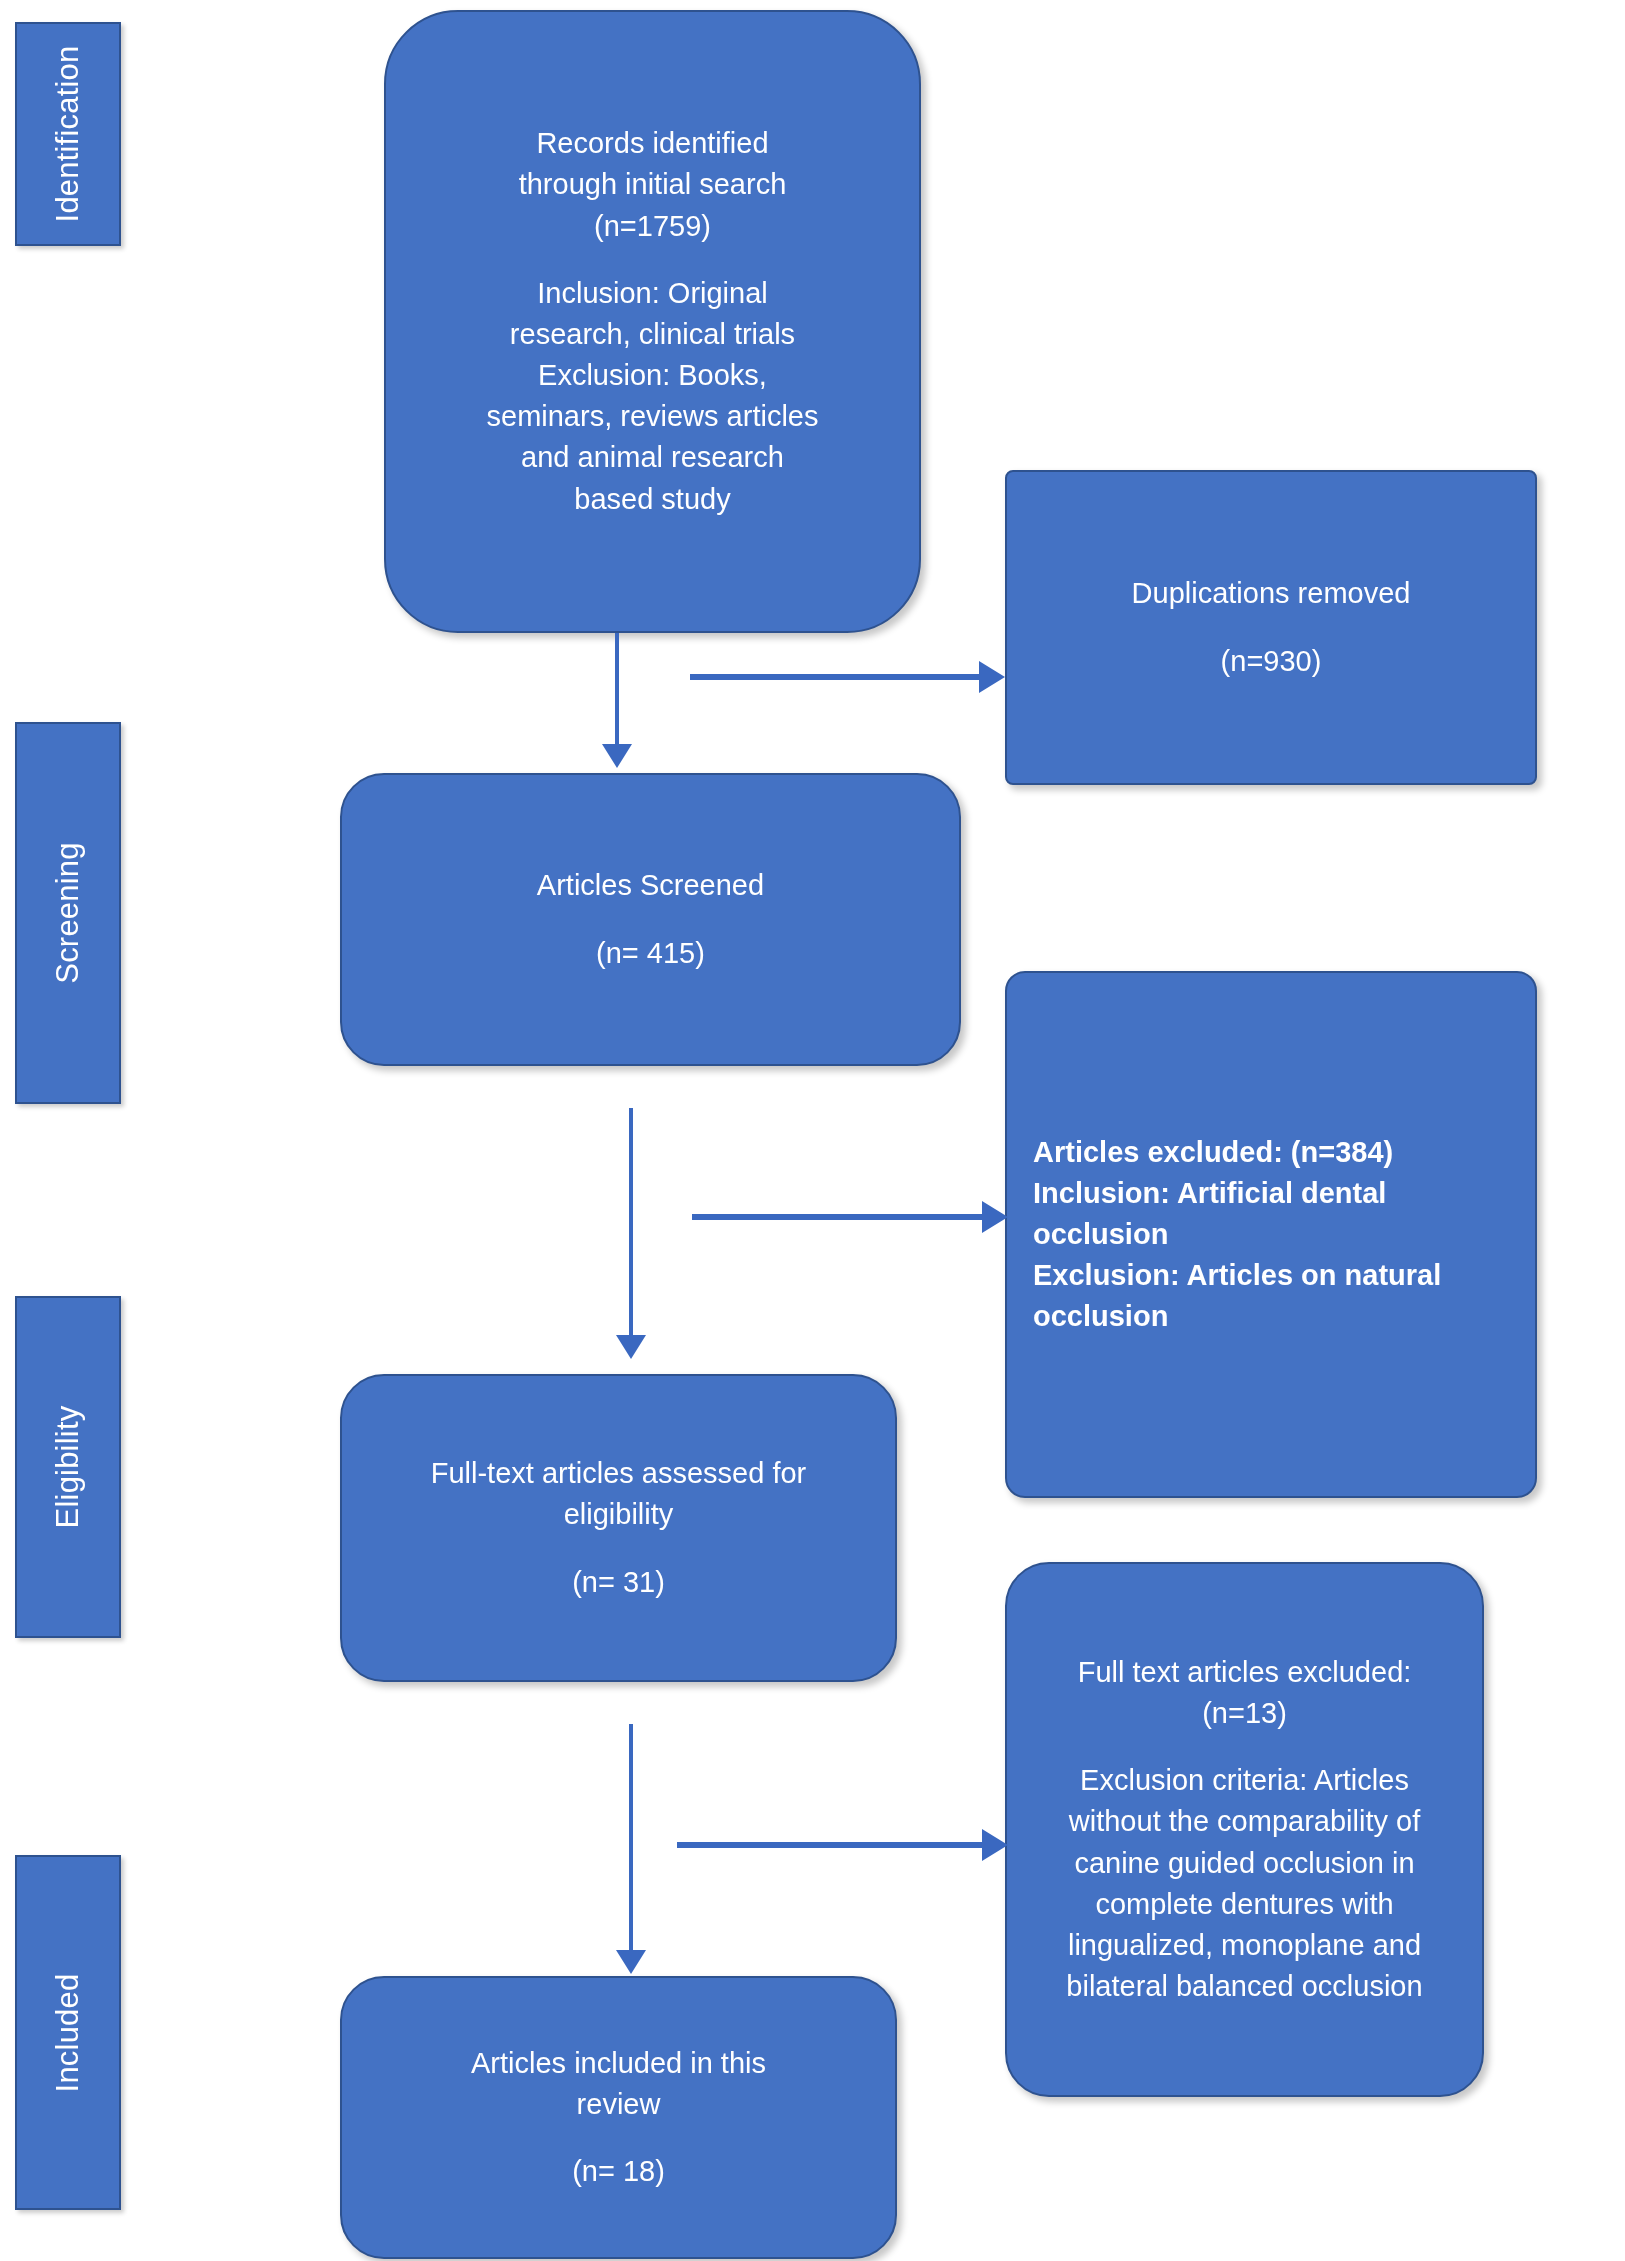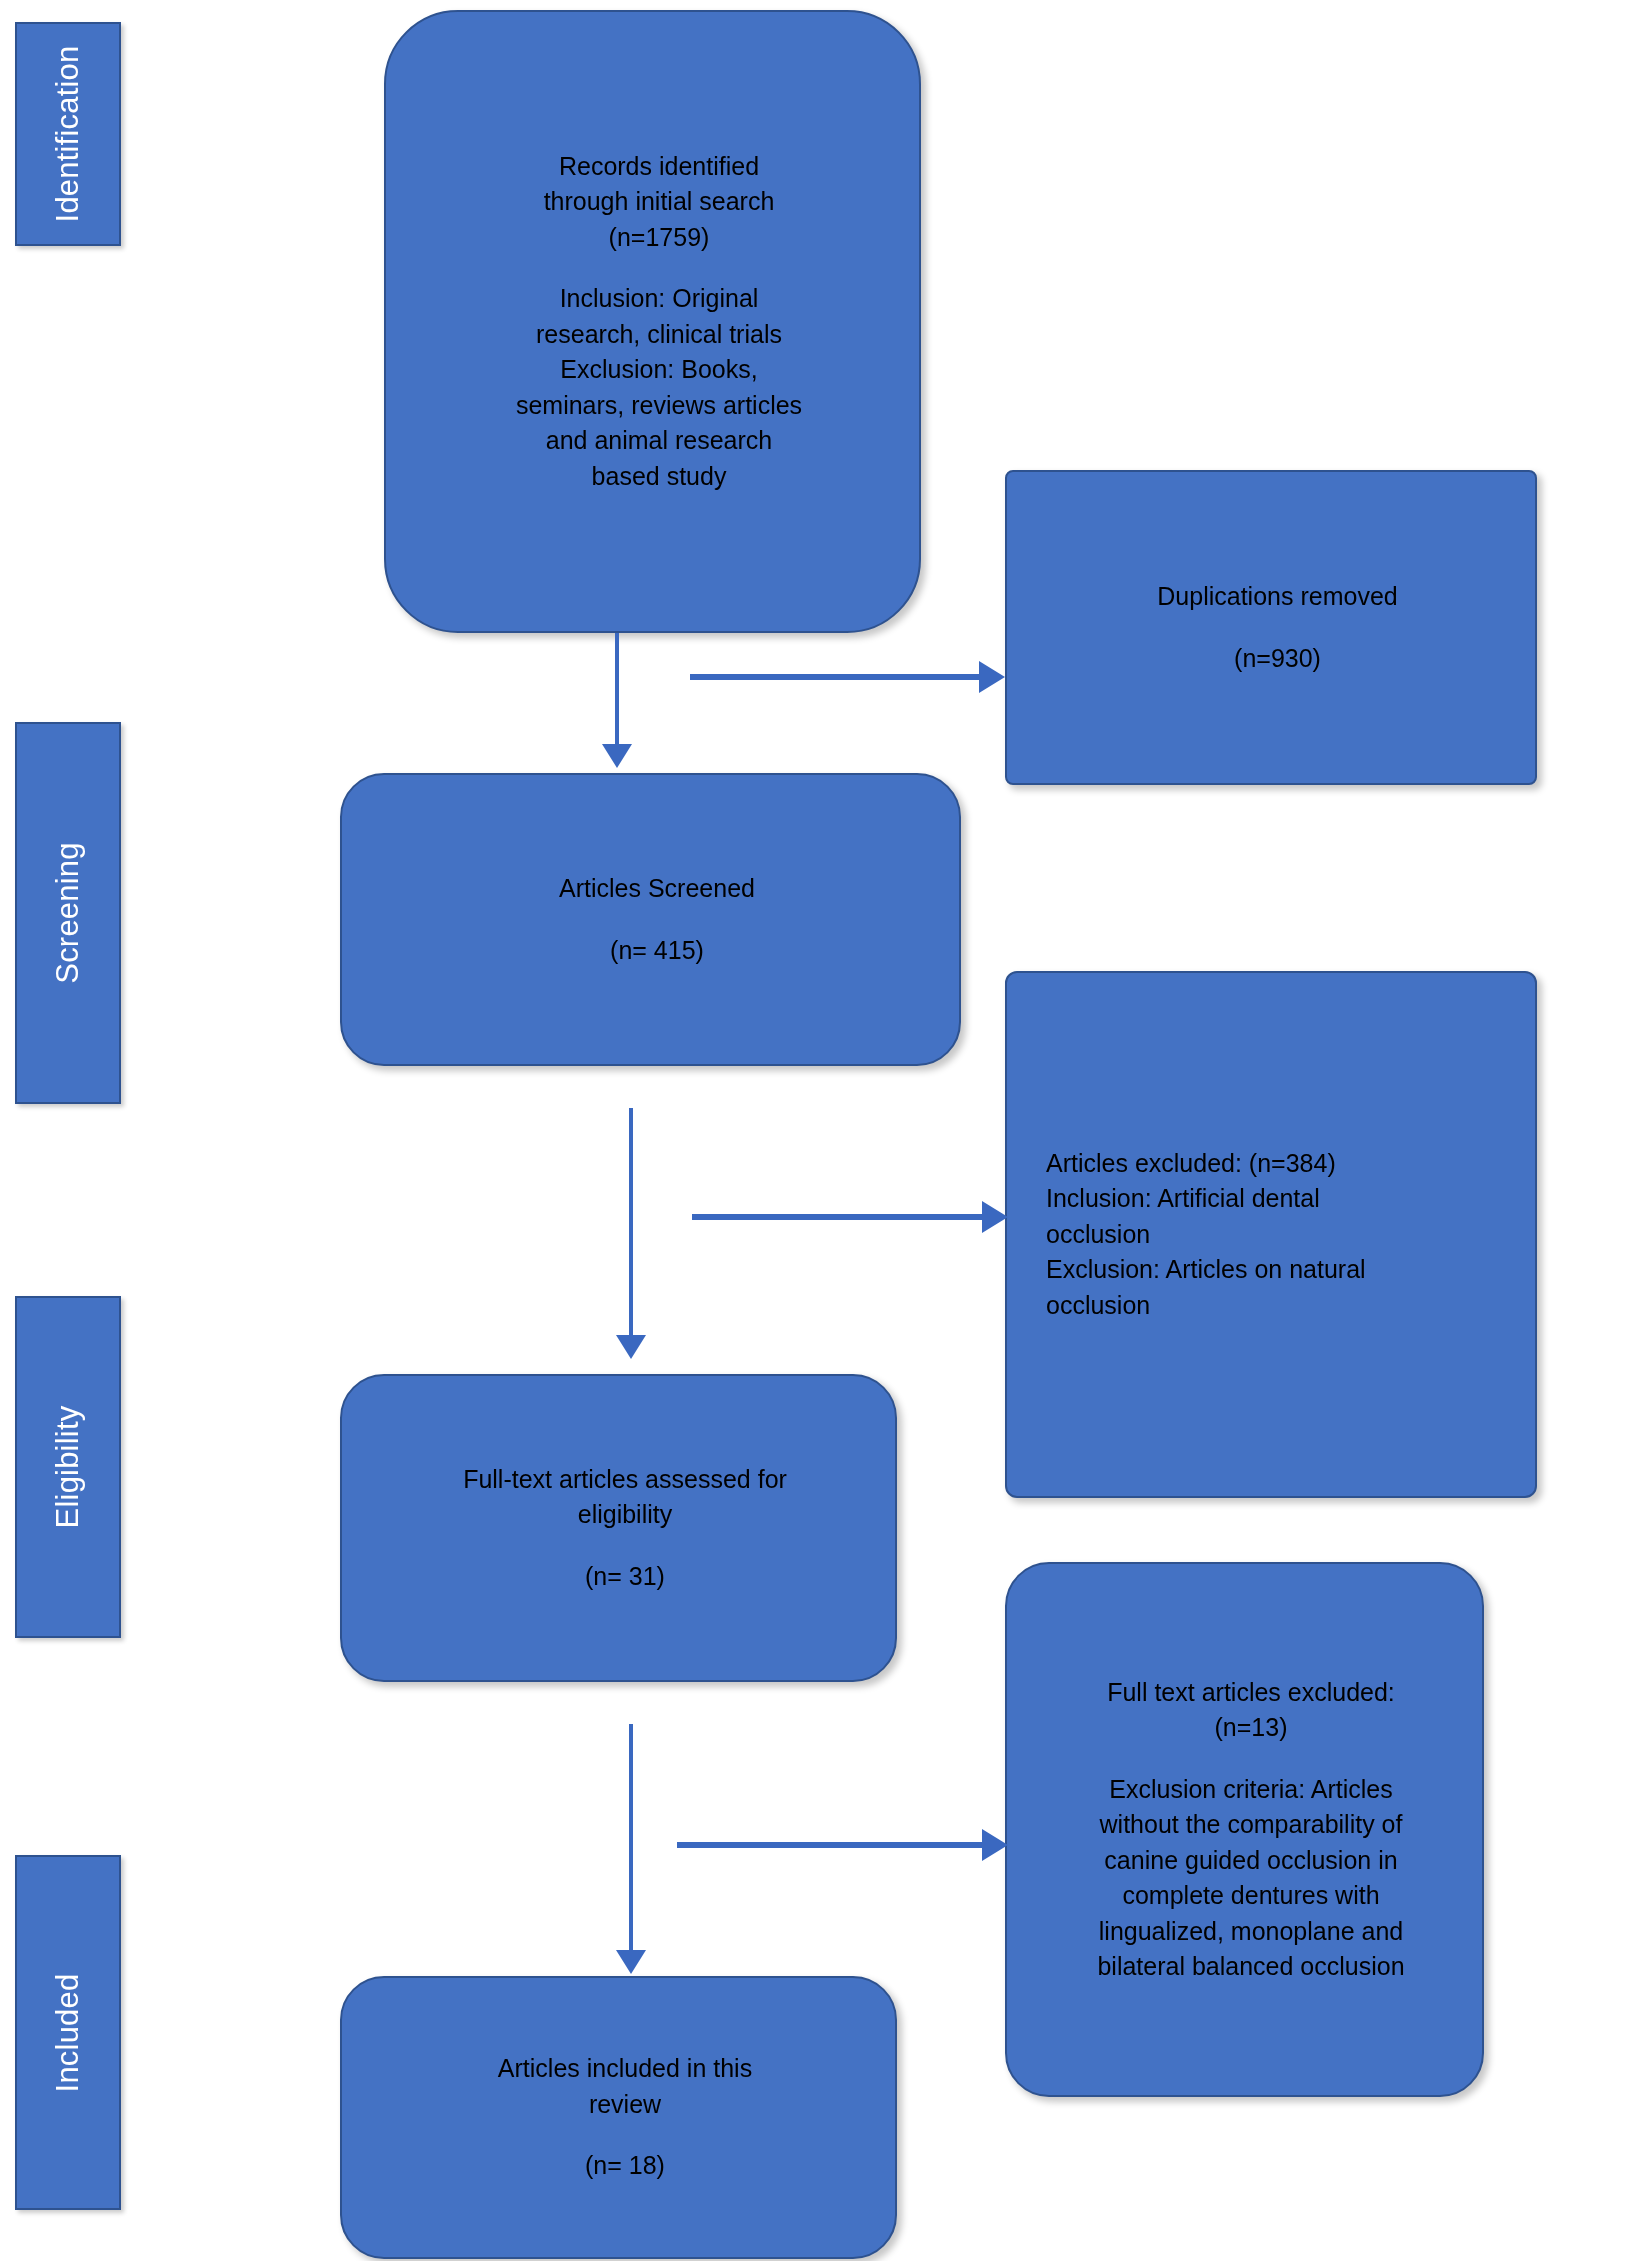--- a/index.html
+++ b/index.html
@@ -43,24 +43,23 @@
     background: #4472C4;
     border: 2.5px solid #2E528F;
     box-sizing: border-box;
     box-shadow: 4.4px 4.4px 7px rgba(0,0,0,0.22);
     color: #ffffff;
     display: flex;
     flex-direction: column;
     justify-content: center;
   }
   .pbox .line {
-    font-size: 25px;
+    font-size: 29px;
     line-height: 1.42;
-    color: #000000;
-    margin-left: 13px;
+    color: #ffffff;
   }
   .pbox.center .line { text-align: center; }
   .pbox.left   .line { text-align: left; }
   .pbox .gap { height: 26px; }
   .pbox .pad { padding: 0 26px; }
 
   
   .vline {
     position: absolute;
     background: #3A68C0;
@@ -131,21 +130,21 @@
   </div>
 
   <div class="pbox center" style="left:340px; top:773px; width:621px; height:293px; border-radius:44px;">
     <div class="pad">
       <div class="line">Articles Screened</div>
       <div class="gap"></div>
       <div class="line">(n= 415)</div>
     </div>
   </div>
 
-  <div class="pbox left" style="left:1005px; top:971px; width:532px; height:527px; border-radius:12px;">
+  <div class="pbox left" style="left:1005px; top:971px; width:532px; height:527px; border-radius:20px;font-weight:bold;">
     <div class="pad">
       <div class="line">Articles excluded: (n=384)</div>
       <div class="line">Inclusion: Artificial dental</div>
       <div class="line">occlusion</div>
       <div class="line">Exclusion: Articles on natural</div>
       <div class="line">occlusion</div>
     </div>
   </div>
 
   <div class="pbox center" style="left:340px; top:1374px; width:557px; height:308px; border-radius:44px;align-items:center;">

